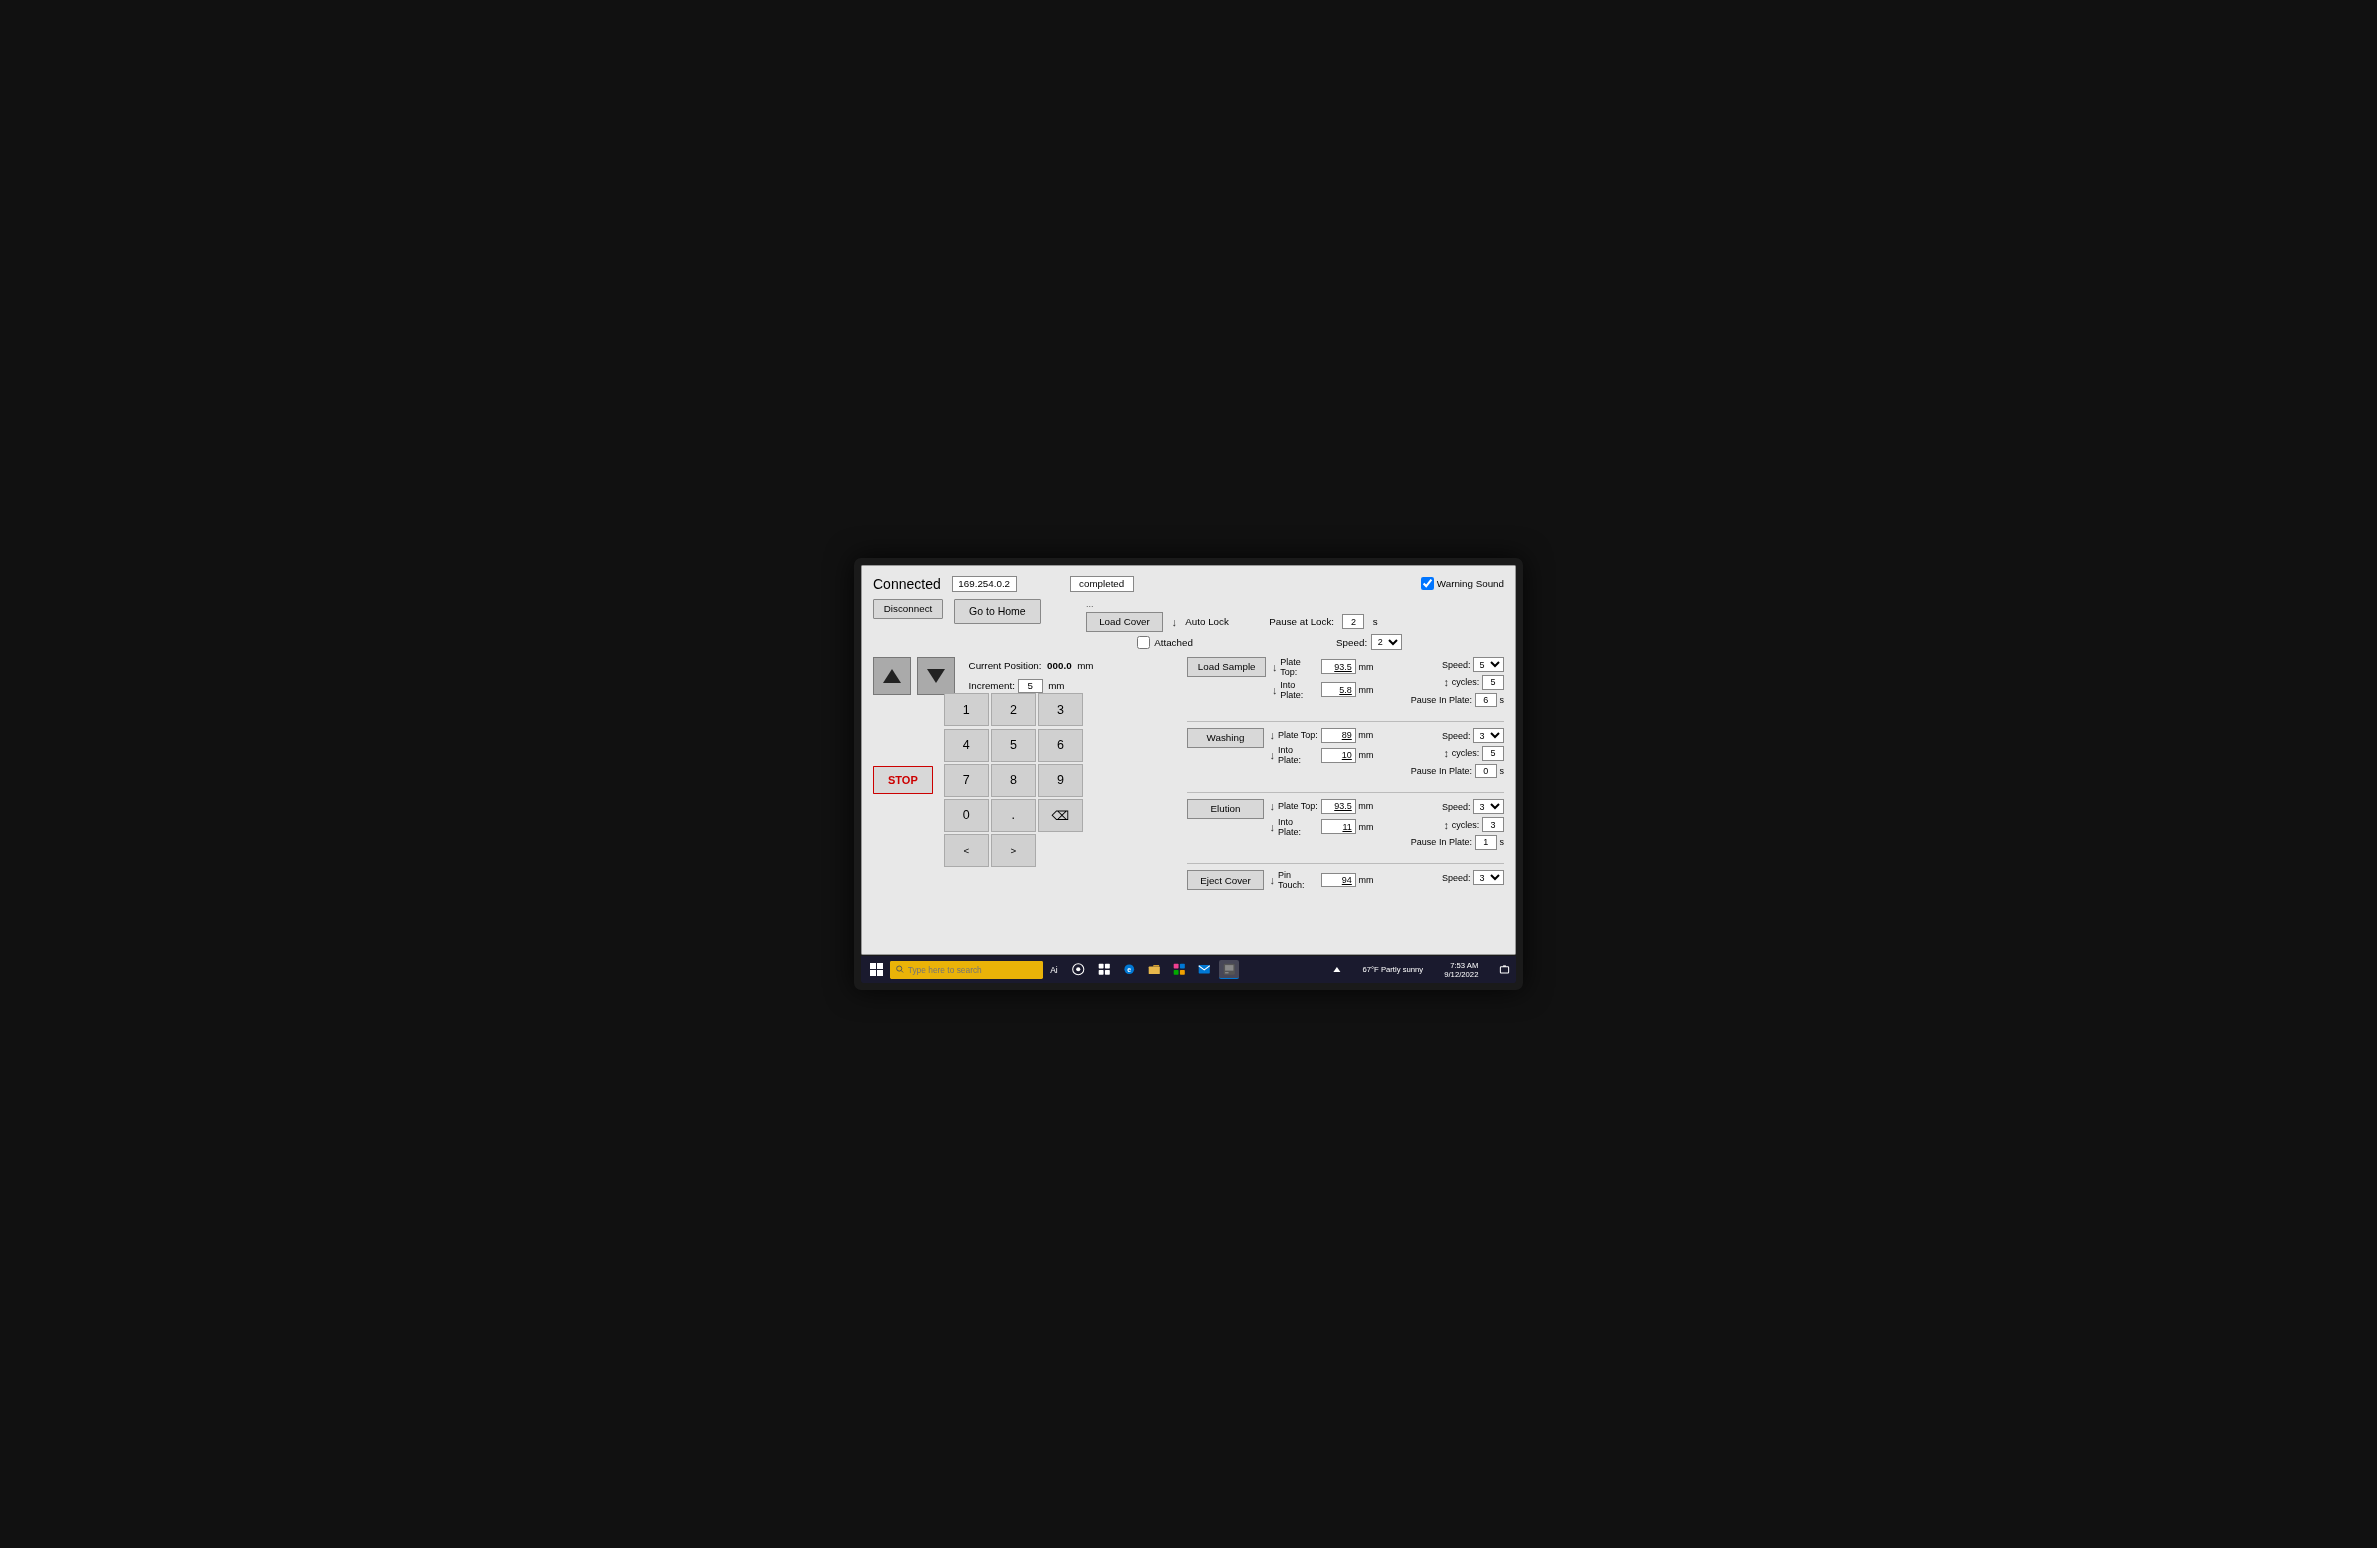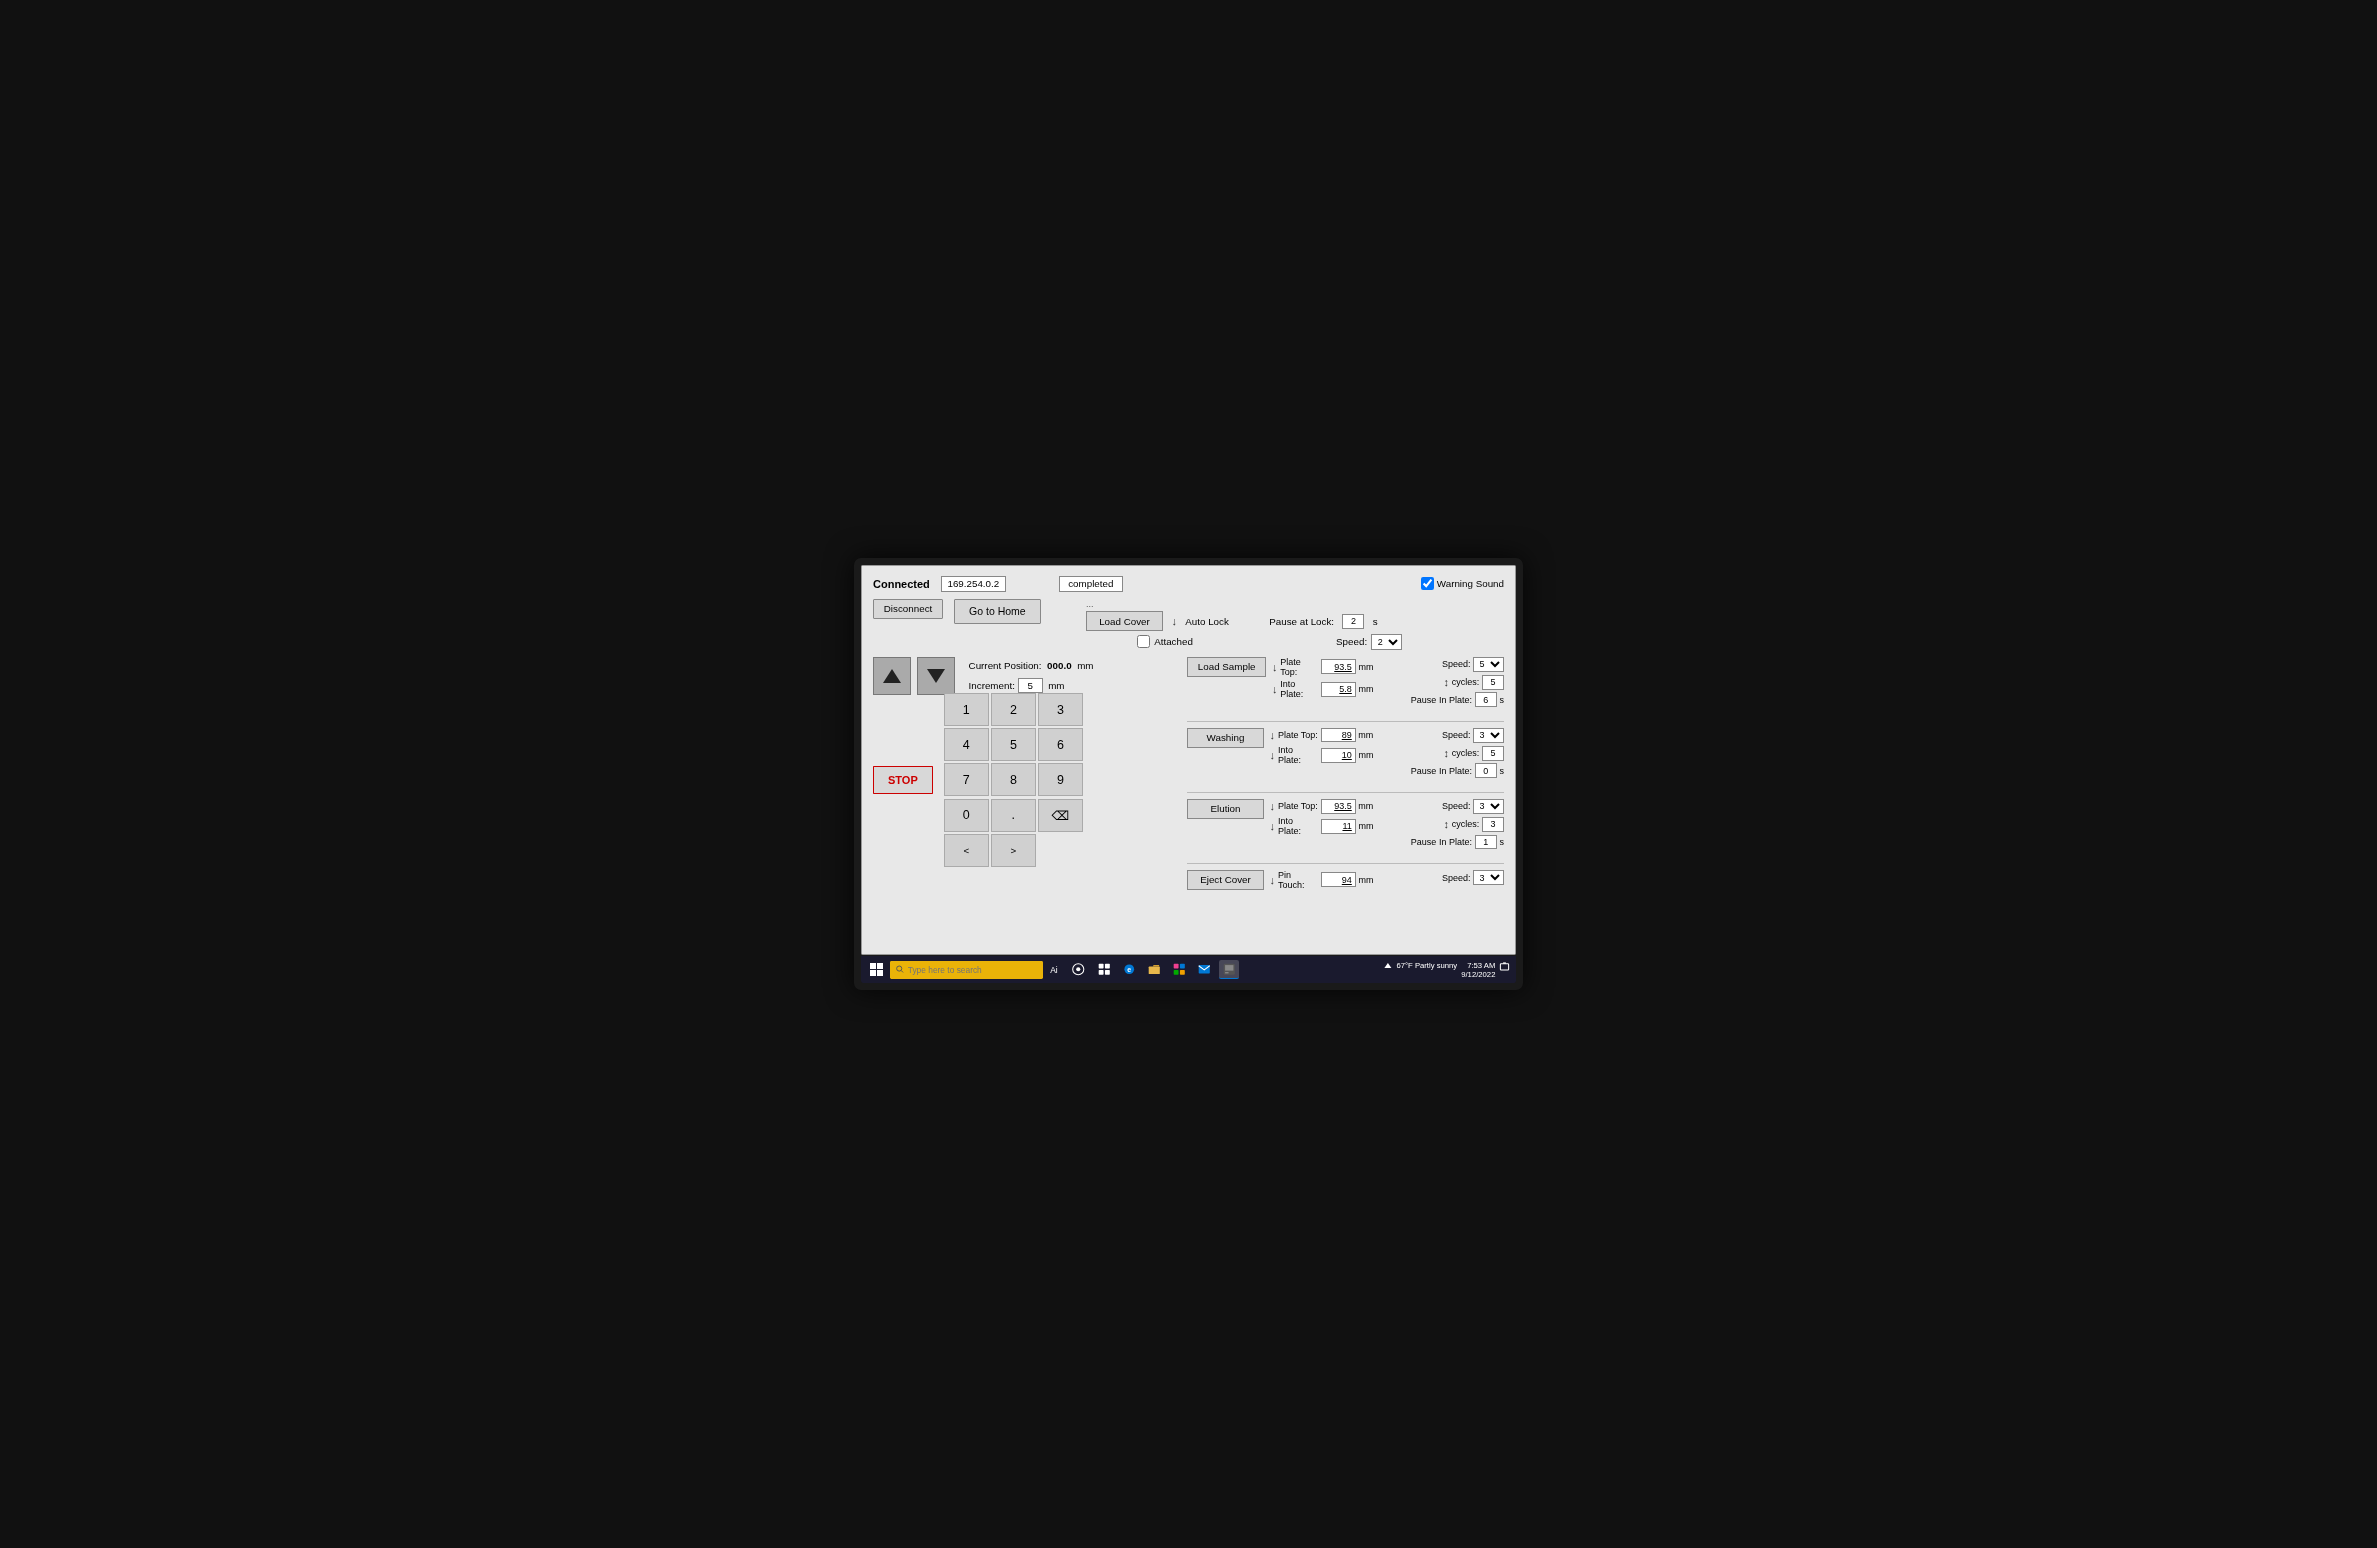--- a/index.html
+++ b/index.html
@@ -36,22 +36,22 @@
 
     
     .top-bar {
       display: flex;
       align-items: center;
       gap: 11px;
       margin-bottom: 7px;
     }
 
     .status-label {
-      font-size: 11px;
-      font-weight: bold;
+      font-size: 14px;
+      font-weight: normal;
       color: #000;
     }
 
     .ip-box {
       border: 0.7px solid #888;
       background: white;
       padding: 1.4px 5.6px;
       font-size: 9.8px;
     }
 
@@ -338,22 +338,22 @@
       display: flex;
       align-items: center;
       justify-content: center;
       cursor: pointer;
       border-radius: 2.1px;
     }
 
     .taskbar-right {
       margin-left: auto;
       display: flex;
-      align-items: flex-start;
-      gap: 4px;
+      align-items: center;
+      gap: 21px;
       color: white;
       font-size: 7.7px;
     }
 
     .time-block {
       display: flex;
       flex-direction: column;
       align-items: flex-end;
       font-size: 7.7px;
       color: white;

